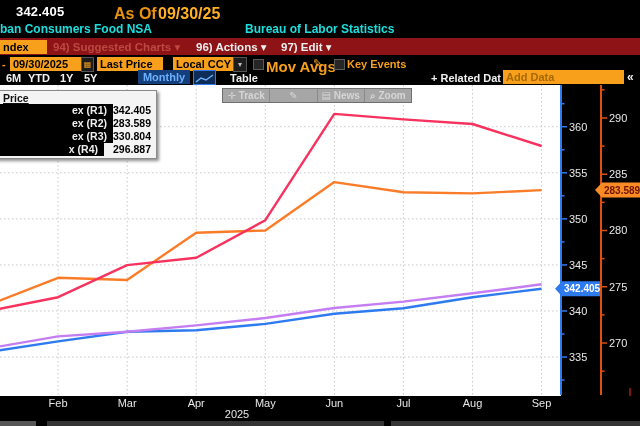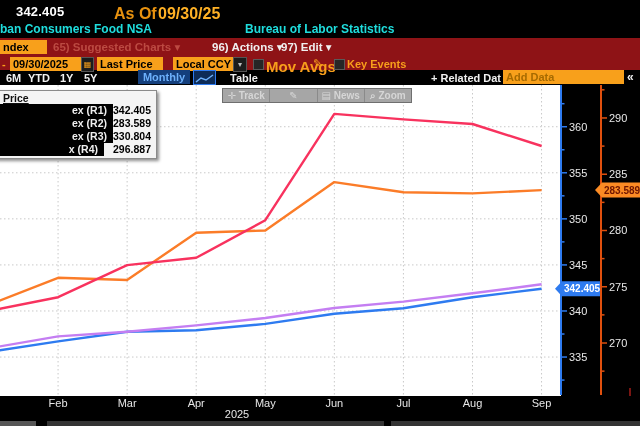--- a/index.html
+++ b/index.html
@@ -4,21 +4,21 @@
 <style>
   html,body{margin:0;padding:0;background:#000;}
   .screen{position:relative;width:640px;height:426px;background:#000;overflow:hidden;
           font-family:"Liberation Sans","DejaVu Sans",sans-serif;-webkit-font-smoothing:antialiased;}
   .abs{position:absolute;white-space:nowrap;}
   .row1-val{left:16px;top:4px;color:#fff;font-size:13px;font-weight:700;letter-spacing:.2px;}
   .row1-asof{left:114px;top:5px;color:#e8920f;font-size:16px;font-weight:700;}
   .row1-date{left:158px;top:5px;color:#ffb125;font-size:16px;font-weight:700;}
   .row2-sec{left:0px;top:22px;color:#1fdddd;font-size:12px;font-weight:700;}
   .row2-src{left:245px;top:22px;color:#1fdddd;font-size:12px;font-weight:700;}
-  .menubar{left:0;top:38px;width:640px;height:32px;background:#8e1316;}
+  .menubar{left:0;top:38px;width:640px;height:17px;background:#8e1316;}
   .chip{position:absolute;background:#f8a01b;color:#000;font-size:11px;font-weight:700;
         line-height:13px;padding:1px 3px 0 3px;height:13px;overflow:hidden;}
   .menu-item{position:absolute;top:2px;font-size:11.5px;font-weight:700;}
   .amber{color:#f89f1b;}
   .w{color:#f0f0f0;}
   .checkbox{position:absolute;width:9px;height:9px;background:#262626;border:1px solid #5a5a5a;}
   .ddchip{position:absolute;background:#1c1c1c;border:1px solid #555;color:#bbb;
           font-size:8px;text-align:center;}
   .rangebtn{position:absolute;top:72px;color:#f0f0f0;font-size:11px;font-weight:700;}
   .monthly{position:absolute;left:138px;top:70px;width:52px;height:14px;background:#143f7d;
@@ -47,22 +47,22 @@
 
   <div class="abs row1-val">342.405</div>
   <div class="abs row1-asof">As Of</div>
   <div class="abs row1-date">09/30/25</div>
   <div class="abs row2-sec">ban Consumers Food NSA</div>
   <div class="abs row2-src">Bureau of Labor Statistics</div>
 
   <div class="abs menubar">
     <div class="chip" style="left:0;top:2px;width:41px;">ndex</div>
     <div id="menu-items">
-        <div class="menu-item" style="left: 53px; color: rgb(188, 74, 66);">65) Suggested Charts ▾</div>
-        <div class="menu-item" style="left: 212px; color: rgb(240, 240, 240);">96) Actions ▾</div>
+        <div class="menu-item" style="left: 53px; color: rgb(188, 74, 66);">94) Suggested Charts ▾</div>
+        <div class="menu-item" style="left: 196px; color: rgb(240, 240, 240);">96) Actions ▾</div>
         <div class="menu-item" style="left: 281px; color: rgb(240, 240, 240);">97) Edit ▾</div>
       </div>
   </div>
 
   <div class="abs amber" style="left:2px;top:58px;font-size:11px;font-weight:700;">-</div>
   <div class="chip" style="left:10px;top:57px;width:66px;">09/30/2025</div>
   <div class="ddchip" style="left:81px;top:57px;width:11px;height:13px;line-height:13px;color:#f8a01b;">▦</div>
   <div class="chip" style="left:97px;top:57px;width:60px;">Last Price</div>
   <div class="chip" style="left:173px;top:57px;width:55px;">Local CCY</div>
   <div class="ddchip" style="left:233px;top:57px;width:12px;height:13px;line-height:13px;">▾</div>

